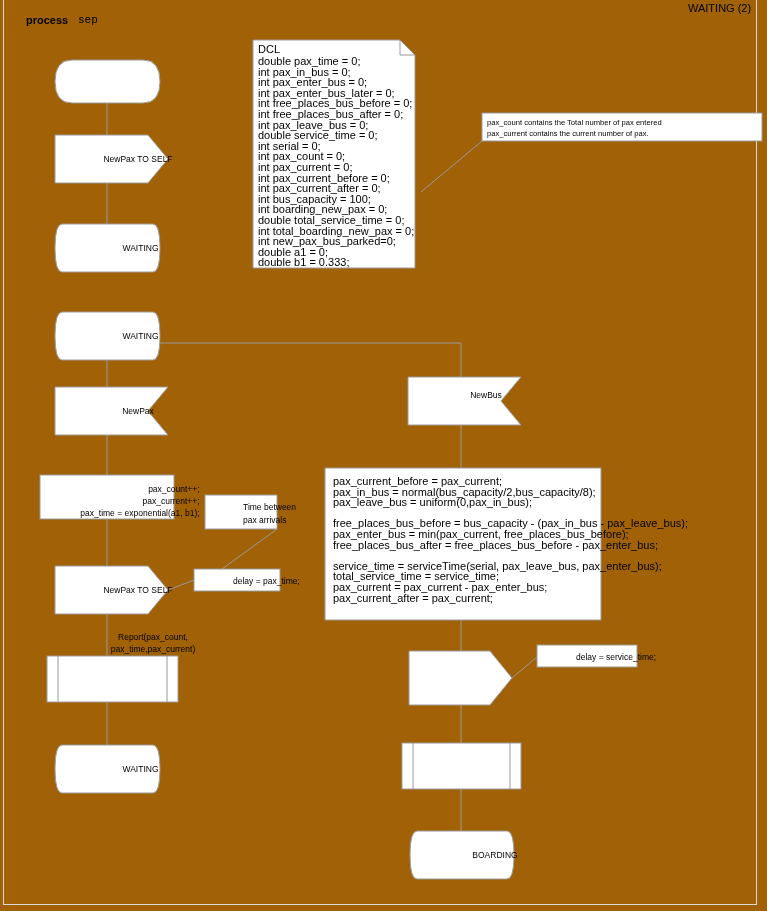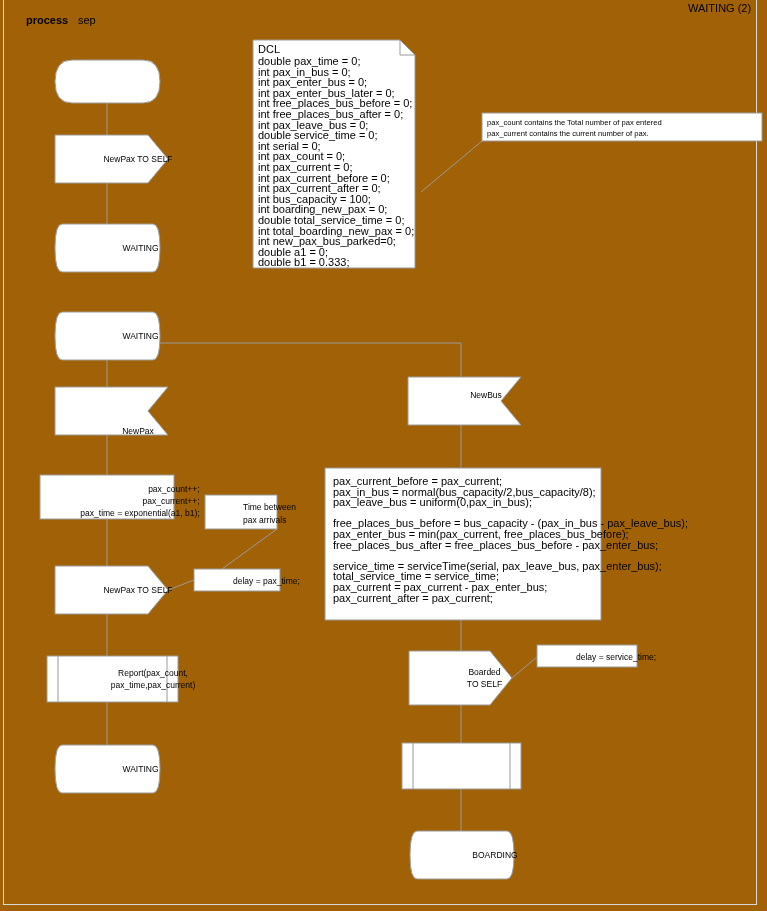--- a/index.html
+++ b/index.html
@@ -1,21 +1,21 @@
 <!DOCTYPE html>
 <html><head>
 <meta charset="utf-8">
 <style>
   html,body{margin:0;padding:0;background:#ffffff;}
   body{font-family:"Liberation Sans", sans-serif;}
   #page{position:relative;width:767px;height:911px;background:#a16207;overflow:hidden;}
   #page-border{position:absolute;left:3px;top:0px;width:754px;height:905px;border:1px solid #d9d9d9;border-top:none;box-sizing:border-box;}
   .hdr{position:absolute;font-size:11px;color:#000;white-space:nowrap;}
   #hdr-process{left:26px;top:14px;font-weight:bold;}
-  #hdr-sep{left:78px;top:14px;}
+  #hdr-sep{left:78px;top:14px;font-family:Liberation Mono, monospace;}
   #hdr-state{left:688px;top:2px;}
   svg#flow{position:absolute;left:0;top:0;width:767px;height:911px;}
   svg#flow .shp{fill:#ffffff;stroke:#9a9a9a;stroke-width:1;}
   svg#flow .ln{stroke:#9a9a9a;stroke-width:1;fill:none;}
   svg#flow .inner{stroke:#9a9a9a;stroke-width:1;fill:none;}
   .lbl{position:absolute;font-size:8.5px;color:#000;text-align:center;line-height:12px;white-space:pre;padding-left:33px;}
   .code{position:absolute;font-size:11px;color:#000;line-height:10.6px;white-space:pre;text-align:left;}
   .note{position:absolute;font-size:7.6px;color:#000;line-height:11px;white-space:pre;text-align:left;}
   .ctr{display:flex;align-items:center;justify-content:center;}
 </style>
@@ -116,43 +116,41 @@
 int new_pax_bus_parked=0;
 double a1 = 0;
 double b1 = 0.333;</div>
 
   <div class="note" style="left:487px;top:117px;width:290px;">pax_count contains the Total number of pax entered
 pax_current contains the current number of pax.</div>
 
   <div class="lbl ctr" style="left:55px;top:135px;width:100px;height:48px;">NewPax TO SELF</div>
   <div class="lbl ctr" style="left:55px;top:224px;width:105px;height:48px;">WAITING</div>
   <div class="lbl ctr" style="left:55px;top:312px;width:105px;height:48px;">WAITING</div>
-  <div class="lbl ctr" style="left:55px;top:387px;width:100px;height:48px;margin-top:20px;">NewPax</div>
+  <div class="lbl ctr" style="left:55px;top:387px;width:100px;height:48px;">NewPax</div>
   <div class="lbl ctr" style="left:40px;top:475px;width:134px;height:52px;text-align:right;">pax_count++;
 pax_current++;
 pax_time = exponential(a1, b1);</div>
   <div class="lbl ctr" style="left:55px;top:566px;width:100px;height:48px;">NewPax TO SELF</div>
   <div class="lbl" style="left:200px;top:575px;text-align:left;">delay = pax_time;</div>
   <div class="lbl" style="left:210px;top:501px;text-align:left;line-height:13px;">Time between
 pax arrivals</div>
-  <div class="lbl ctr" style="left:47px;top:656px;width:146px;height:46px;text-align:center;">Report(pax_count,
+  <div class="lbl ctr" style="left:47px;top:620px;width:146px;height:46px;text-align:center;">Report(pax_count,
 pax_time,pax_current)</div>
   <div class="lbl ctr" style="left:55px;top:745px;width:105px;height:48px;">WAITING</div>
 
   <div class="lbl ctr" style="left:408px;top:377px;width:90px;height:36px;">NewBus</div>
   <div class="code" style="left:333px;top:476px;width:265px;">pax_current_before = pax_current;
 pax_in_bus = normal(bus_capacity/2,bus_capacity/8);
 pax_leave_bus = uniform(0,pax_in_bus);
 
 free_places_bus_before = bus_capacity - (pax_in_bus - pax_leave_bus);
 pax_enter_bus = min(pax_current, free_places_bus_before);
 free_places_bus_after = free_places_bus_before - pax_enter_bus;
 
 service_time = serviceTime(serial, pax_leave_bus, pax_enter_bus);
 total_service_time = service_time;
 pax_current = pax_current - pax_enter_bus;
 pax_current_after = pax_current;</div>
-  <div class="lbl ctr" style="left:409px;top:651px;width:85px;height:54px;text-align:center;">Boarded
-TO SELF</div>
   <div class="lbl" style="left:543px;top:651px;text-align:left;">delay = service_time;</div>
   <div class="lbl ctr" style="left:410px;top:831px;width:104px;height:48px;">BOARDING</div>
 
 </div>
 
 </body></html>

